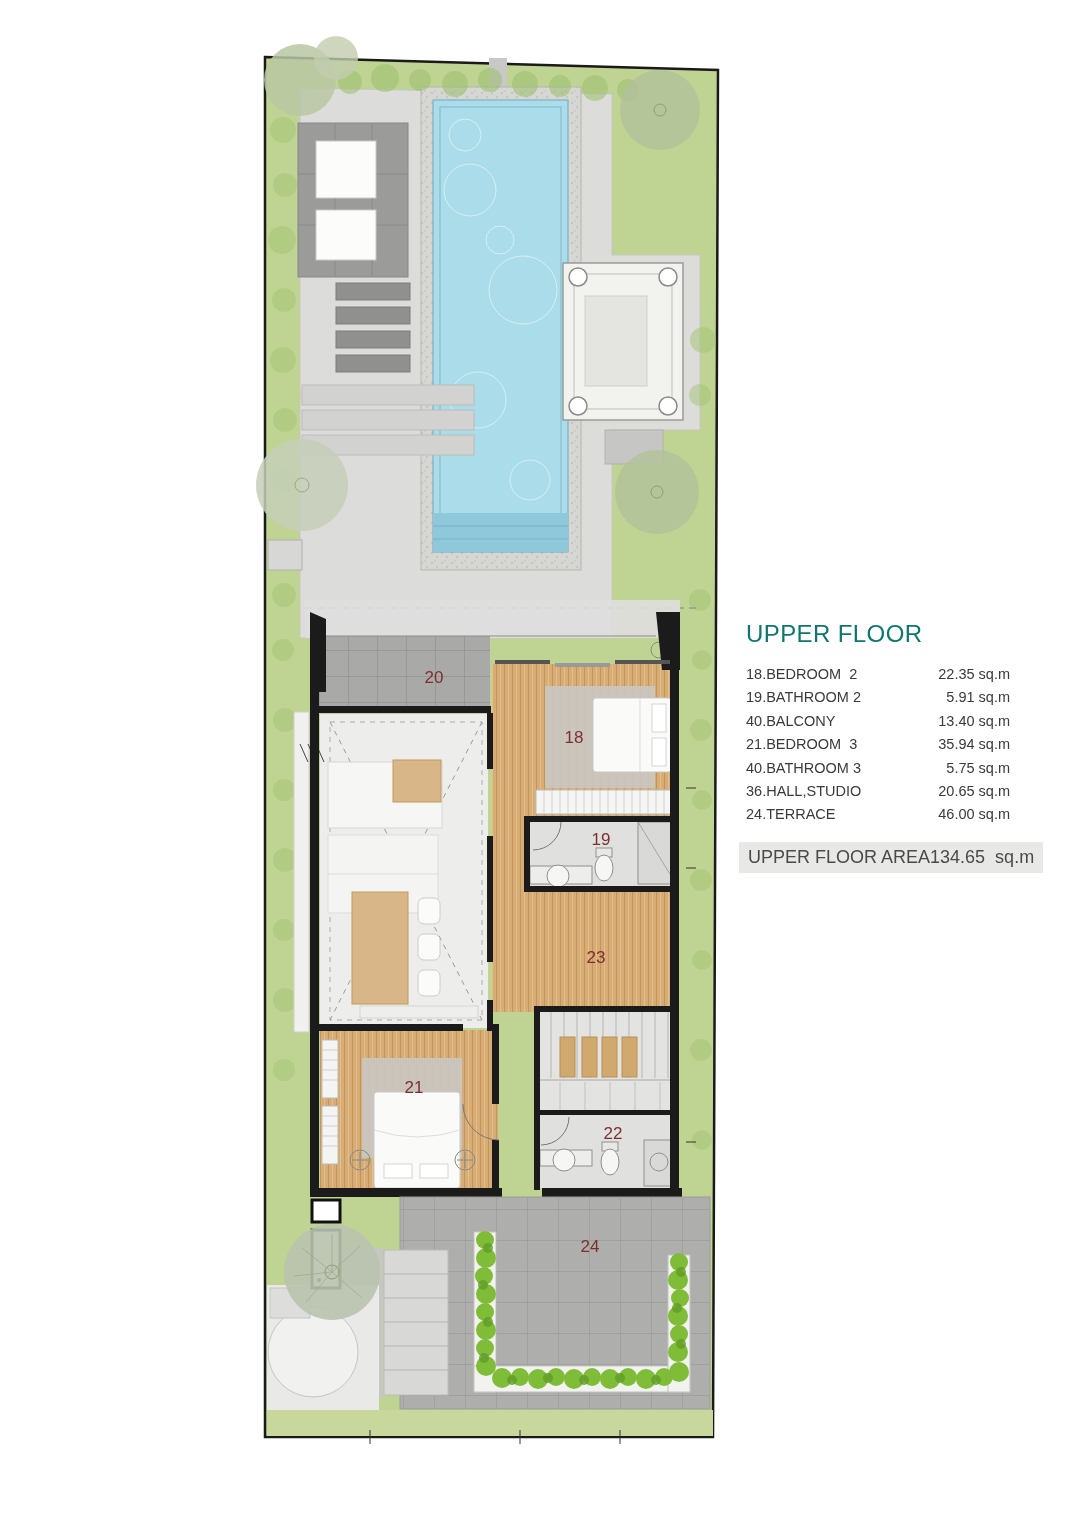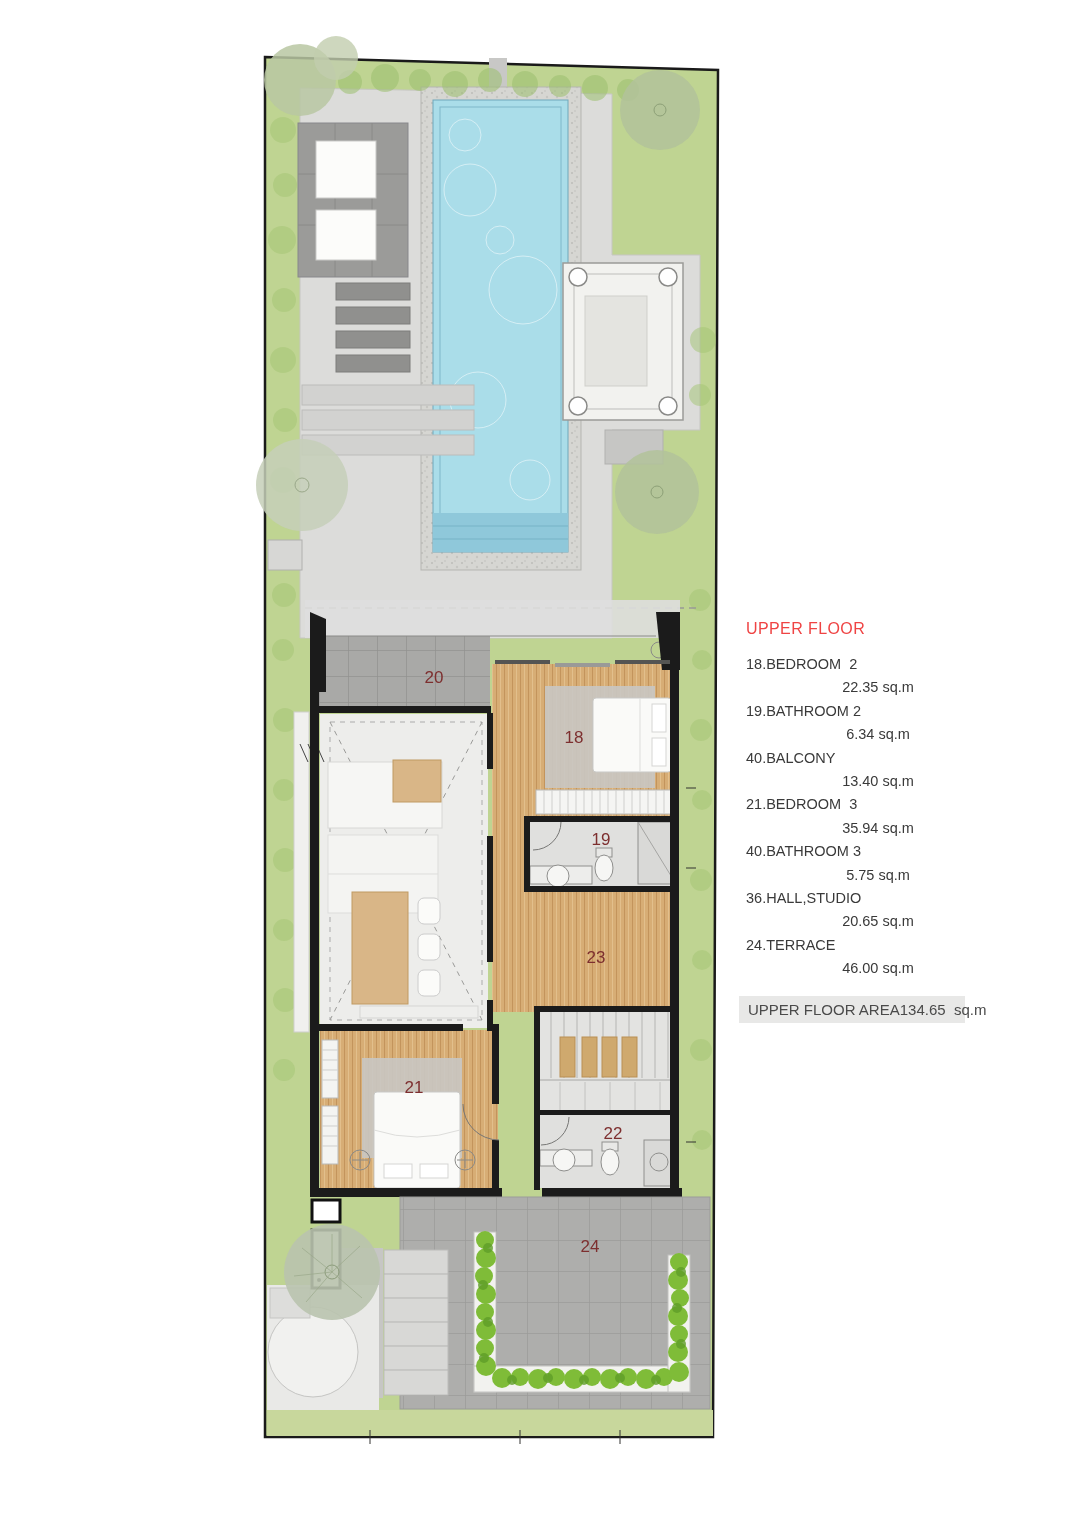--- a/index.html
+++ b/index.html
@@ -2,28 +2,28 @@
 <html><head>
 <meta charset="utf-8">
 <style>
   html,body{margin:0;padding:0;background:#ffffff;}
   body{width:1075px;height:1521px;position:relative;overflow:hidden;
        font-family:"Liberation Sans",sans-serif;}
   .canvas{position:absolute;left:0;top:0;width:1075px;height:1521px;}
   svg.plan{position:absolute;left:0;top:0;}
   .room-label{font-family:"Liberation Sans",sans-serif;font-size:17px;fill:#7d2f2f;}
   .legend{position:absolute;left:746px;top:620px;width:264px;color:#3a3a3a;}
-  .legend-title{font-size:16px;color:#ef4444;letter-spacing:.4px;margin-bottom:15px;}
+  .legend-title{font-size:24px;color:#0f766e;letter-spacing:.4px;margin-bottom:15px;}
   .legend-rows{width:100%;}
   .legend-row{display:flex;justify-content:space-between;font-size:14.5px;
-              line-height:23.4px;white-space:pre;flex-direction:column;}
+              line-height:23.4px;white-space:pre;}
   .legend-row .ra{text-align:center;}
-  .legend-total{margin-top:15px;margin-left:-7px;width:226px;box-sizing:border-box;
+  .legend-total{margin-top:15px;margin-left:-7px;width:304px;box-sizing:border-box;
                 background:#e8e8e7;display:flex;justify-content:space-between;
-                font-size:15px;color:#4a4a4a;padding:5px 9px;white-space:pre;}
+                font-size:18px;color:#4a4a4a;padding:5px 9px;white-space:pre;}
 </style>
 </head>
 <body>
 
 <div class="canvas">
 
 <svg class="plan" width="1075" height="1521" viewBox="0 0 1075 1521">
   <defs>
     <pattern id="wood" patternUnits="userSpaceOnUse" width="8" height="60">
       <rect width="8" height="60" fill="#d7ad75"></rect>
@@ -376,21 +376,21 @@
 
 <div class="legend">
   <div class="legend-title">UPPER FLOOR</div>
   <div class="legend-rows">
     <div class="legend-row">
       <span class="rn">18.BEDROOM  2</span>
       <span class="ra">22.35 sq.m</span>
     </div>
     <div class="legend-row">
       <span class="rn">19.BATHROOM 2</span>
-      <span class="ra">6.34 sq.m</span>
+      <span class="ra">5.91 sq.m</span>
     </div>
     <div class="legend-row">
       <span class="rn">40.BALCONY</span>
       <span class="ra">13.40 sq.m</span>
     </div>
     <div class="legend-row">
       <span class="rn">21.BEDROOM  3</span>
       <span class="ra">35.94 sq.m</span>
     </div>
     <div class="legend-row">

